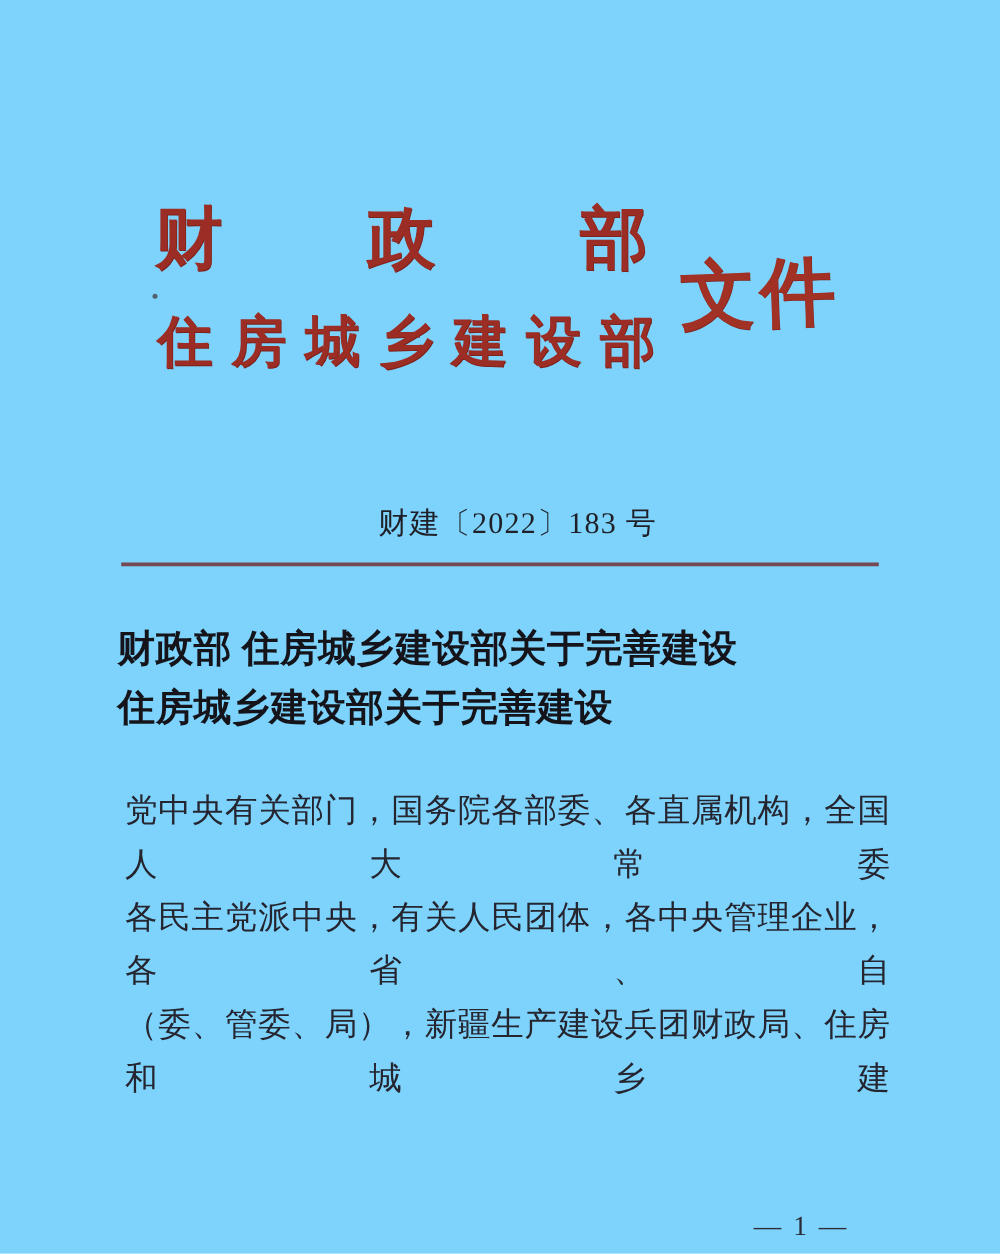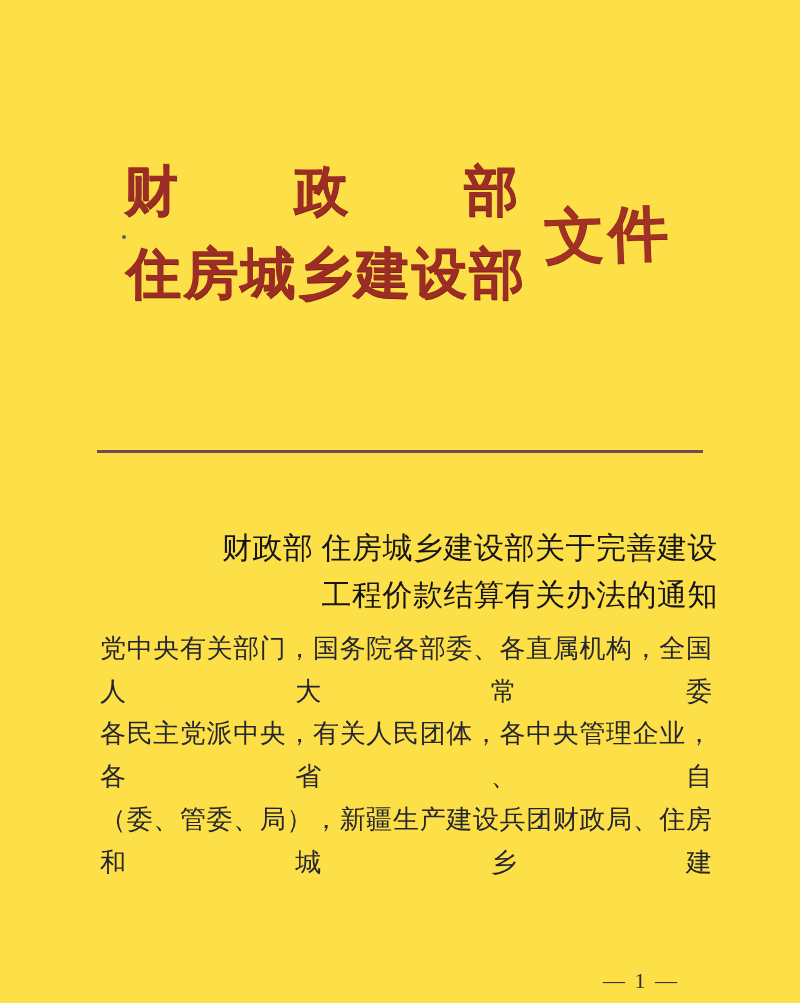--- a/index.html
+++ b/index.html
@@ -1,21 +1,21 @@
 <!DOCTYPE html>
 <html><head>
 <meta charset="utf-8">
 <style>
   * { margin: 0; padding: 0; box-sizing: border-box; }
   html, body { background: #ffffff; }
   .page {
     position: relative;
     width: 800px;
     height: 1003px;
-    background: #fde047;
+    background: #7dd3fc;
     overflow: hidden;
     font-family: "Liberation Serif", serif;
   }
 
   
   .agency-line1 {
     position: absolute;
     left: 124px; top: 158px;
     width: 394px;
     font-size: 54px;
@@ -24,21 +24,21 @@
     color: #9c2d24;
     text-align: justify;
     text-align-last: justify;
     white-space: nowrap;
     text-shadow: 0.5px 0.5px 0 #7d221c;
   }
   .agency-line2 {
     position: absolute;
     left: 126px; top: 242px;
     width: 398px;
-    font-size: 55px;
+    font-size: 44px;
     font-weight: bold;
     line-height: 64px;
     color: #9c2d24;
     text-align: justify;
     text-align-last: justify;
     white-space: nowrap;
     text-shadow: 0.5px 0.5px 0 #7d221c;
   }
   .file-label {
     position: absolute;
@@ -80,27 +80,26 @@
     left: 97px; top: 450px;
     width: 606px; height: 3px;
     background: #754a52;
   }
 
   
   .title-block {
     position: absolute;
     left: 94px; top: 496px;
     width: 624px;
-    text-align: right;
+    text-align: left;
     font-size: 30px;
-    font-weight: normal;
+    font-weight: bold;
     line-height: 47px;
     color: #14141a;
     letter-spacing: 0.5px;
-    margin-top: 28px;
   }
 
   
   .body-block {
     position: absolute;
     left: 100px; top: 628px;
     width: 612px;
     font-size: 26px;
     line-height: 42.7px;
     color: #252530;
@@ -130,26 +129,27 @@
 </head>
 <body>
 
 <div class="page">
 
   <div class="agency-line1">财政部</div>
   <div class="agency-line2">住房城乡建设部</div>
   <div class="file-label">文件</div>
   <div class="ink-speck"></div>
 
+  <div class="doc-number">财建〔2022〕183 号</div>
 
   <div class="red-rule"></div>
 
   <div class="title-block">
     <div>财政部 住房城乡建设部关于完善建设</div>
-    <div>工程价款结算有关办法的通知</div>
+    <div>住房城乡建设部关于完善建设</div>
   </div>
 
   <div class="body-block">
     <div class="body-line justified">党中央有关部门，国务院各部委、各直属机构，全国人大常委</div>
     <div class="body-line justified">各民主党派中央，有关人民团体，各中央管理企业，各省、自</div>
     <div class="body-line justified">（委、管委、局），新疆生产建设兵团财政局、住房和城乡建</div>
 
   </div>
 
   <div class="page-number">— 1 —</div>

